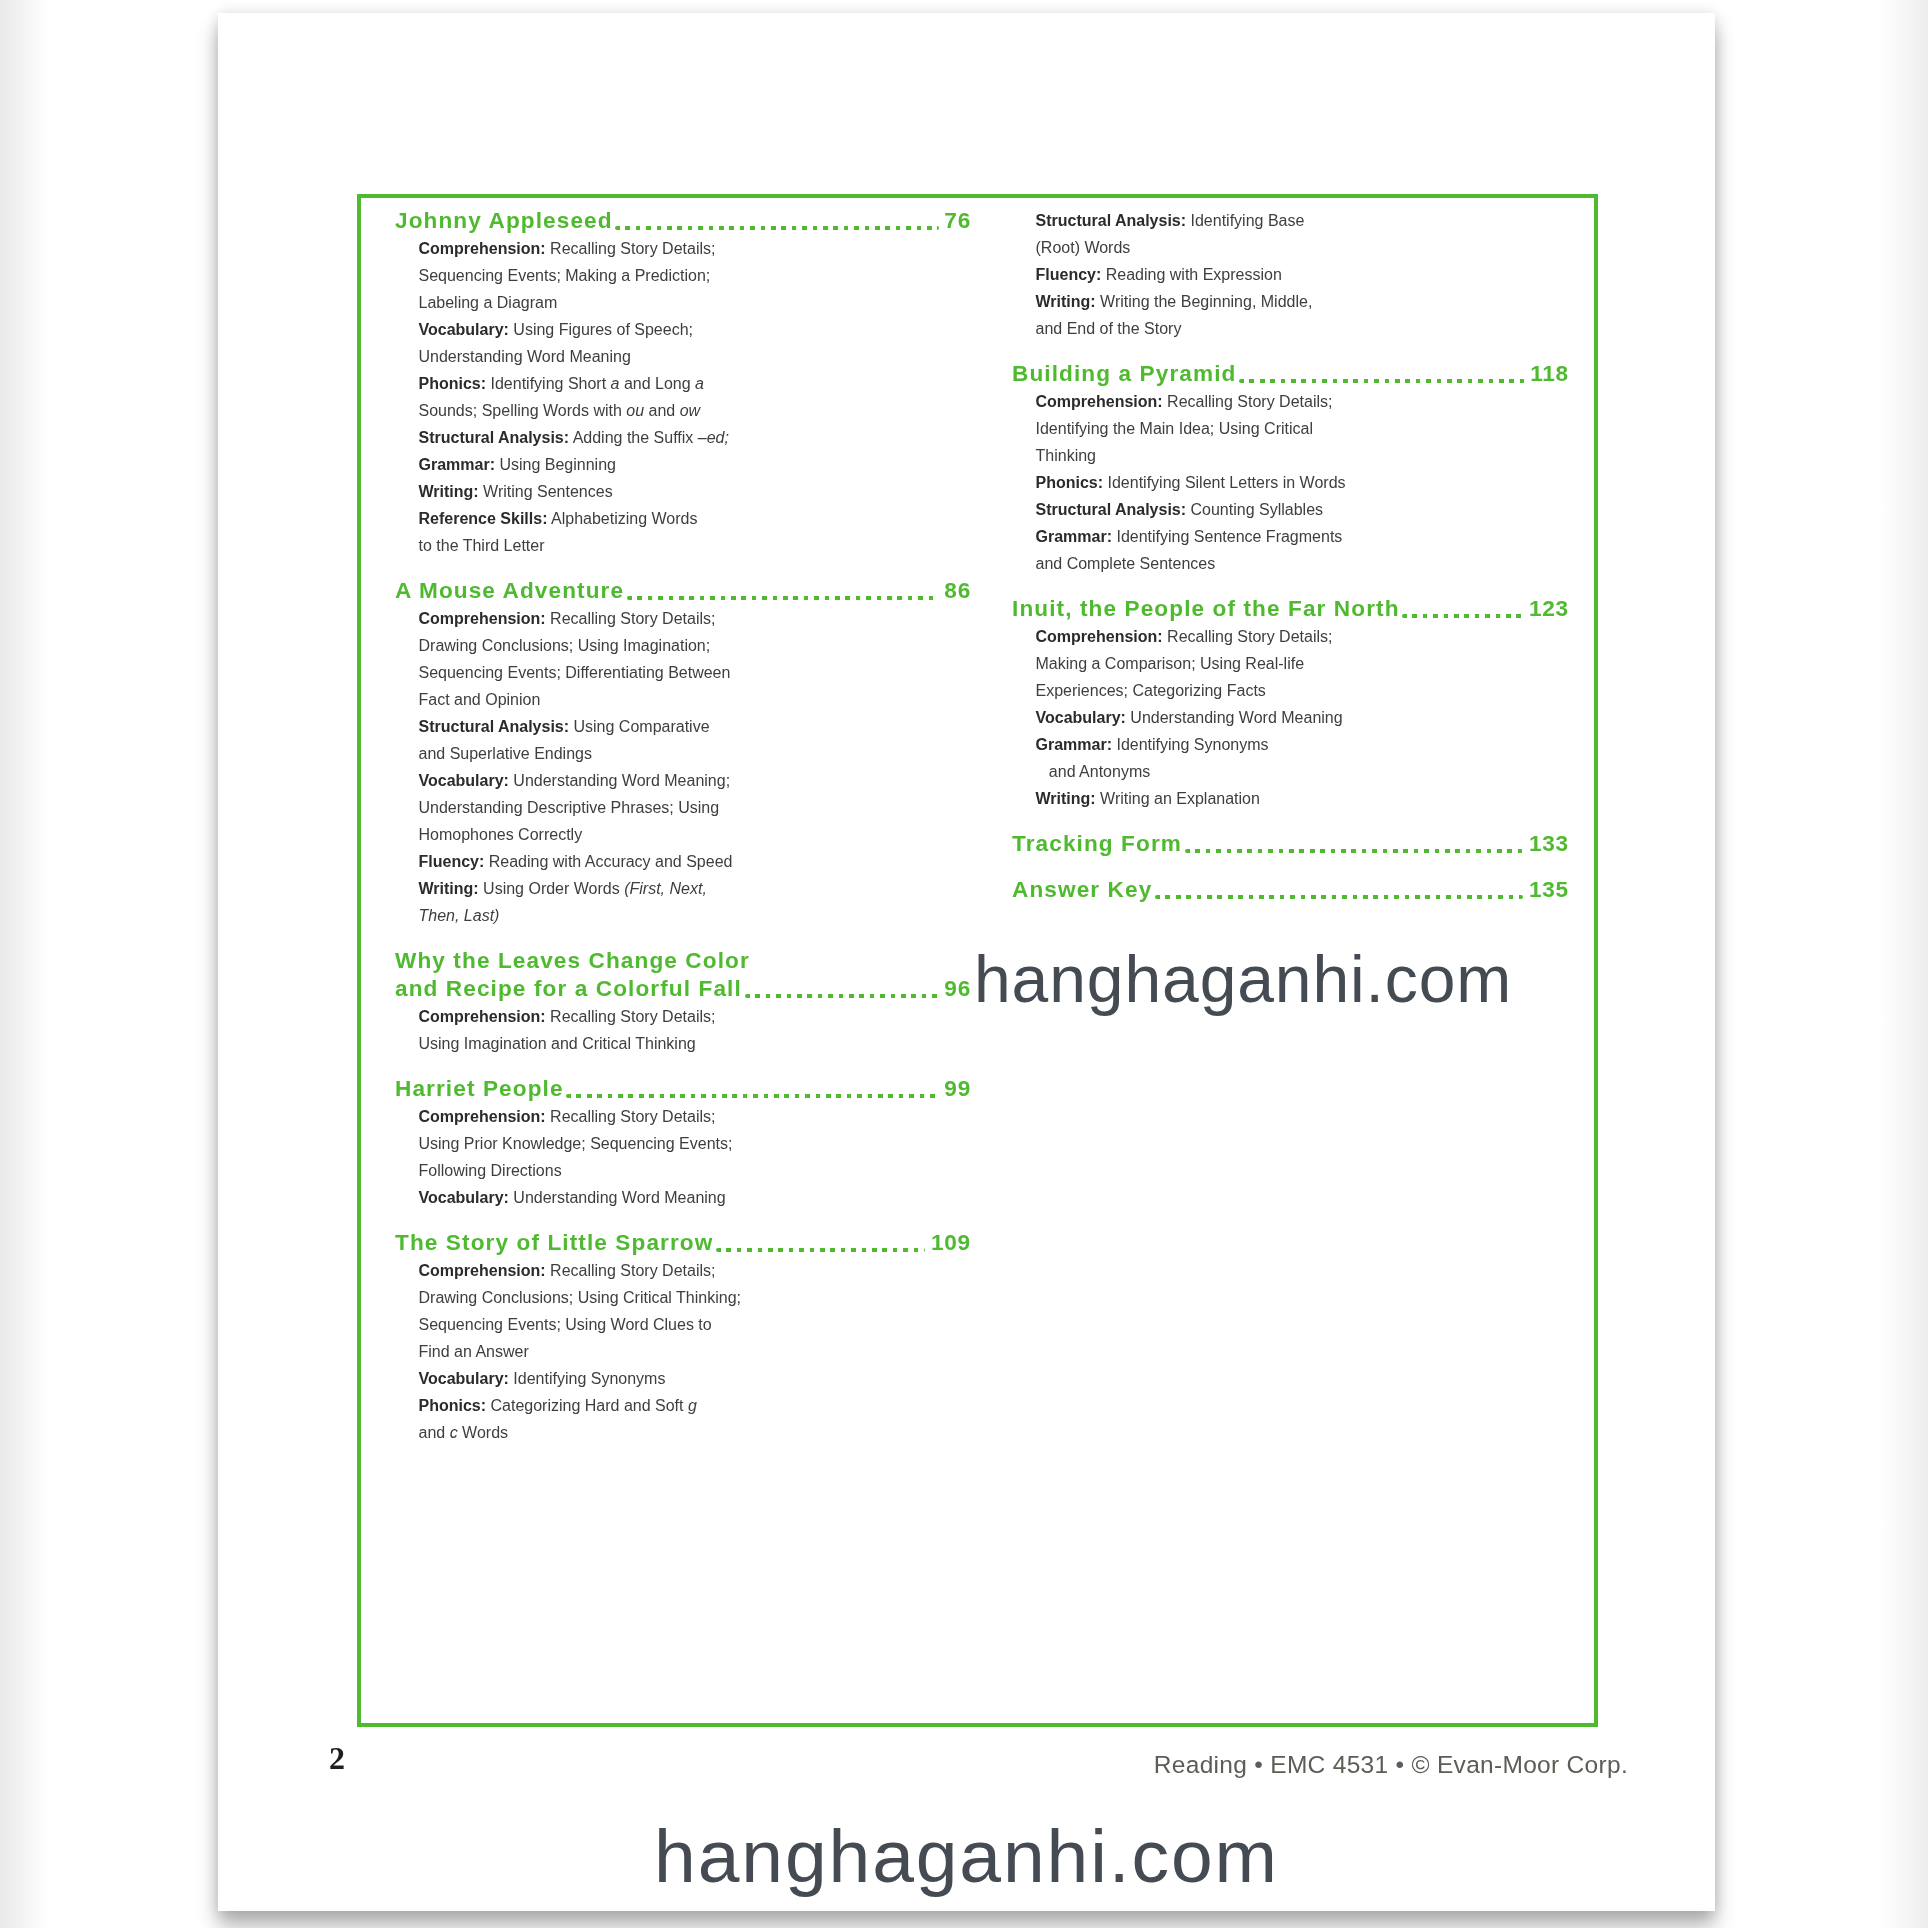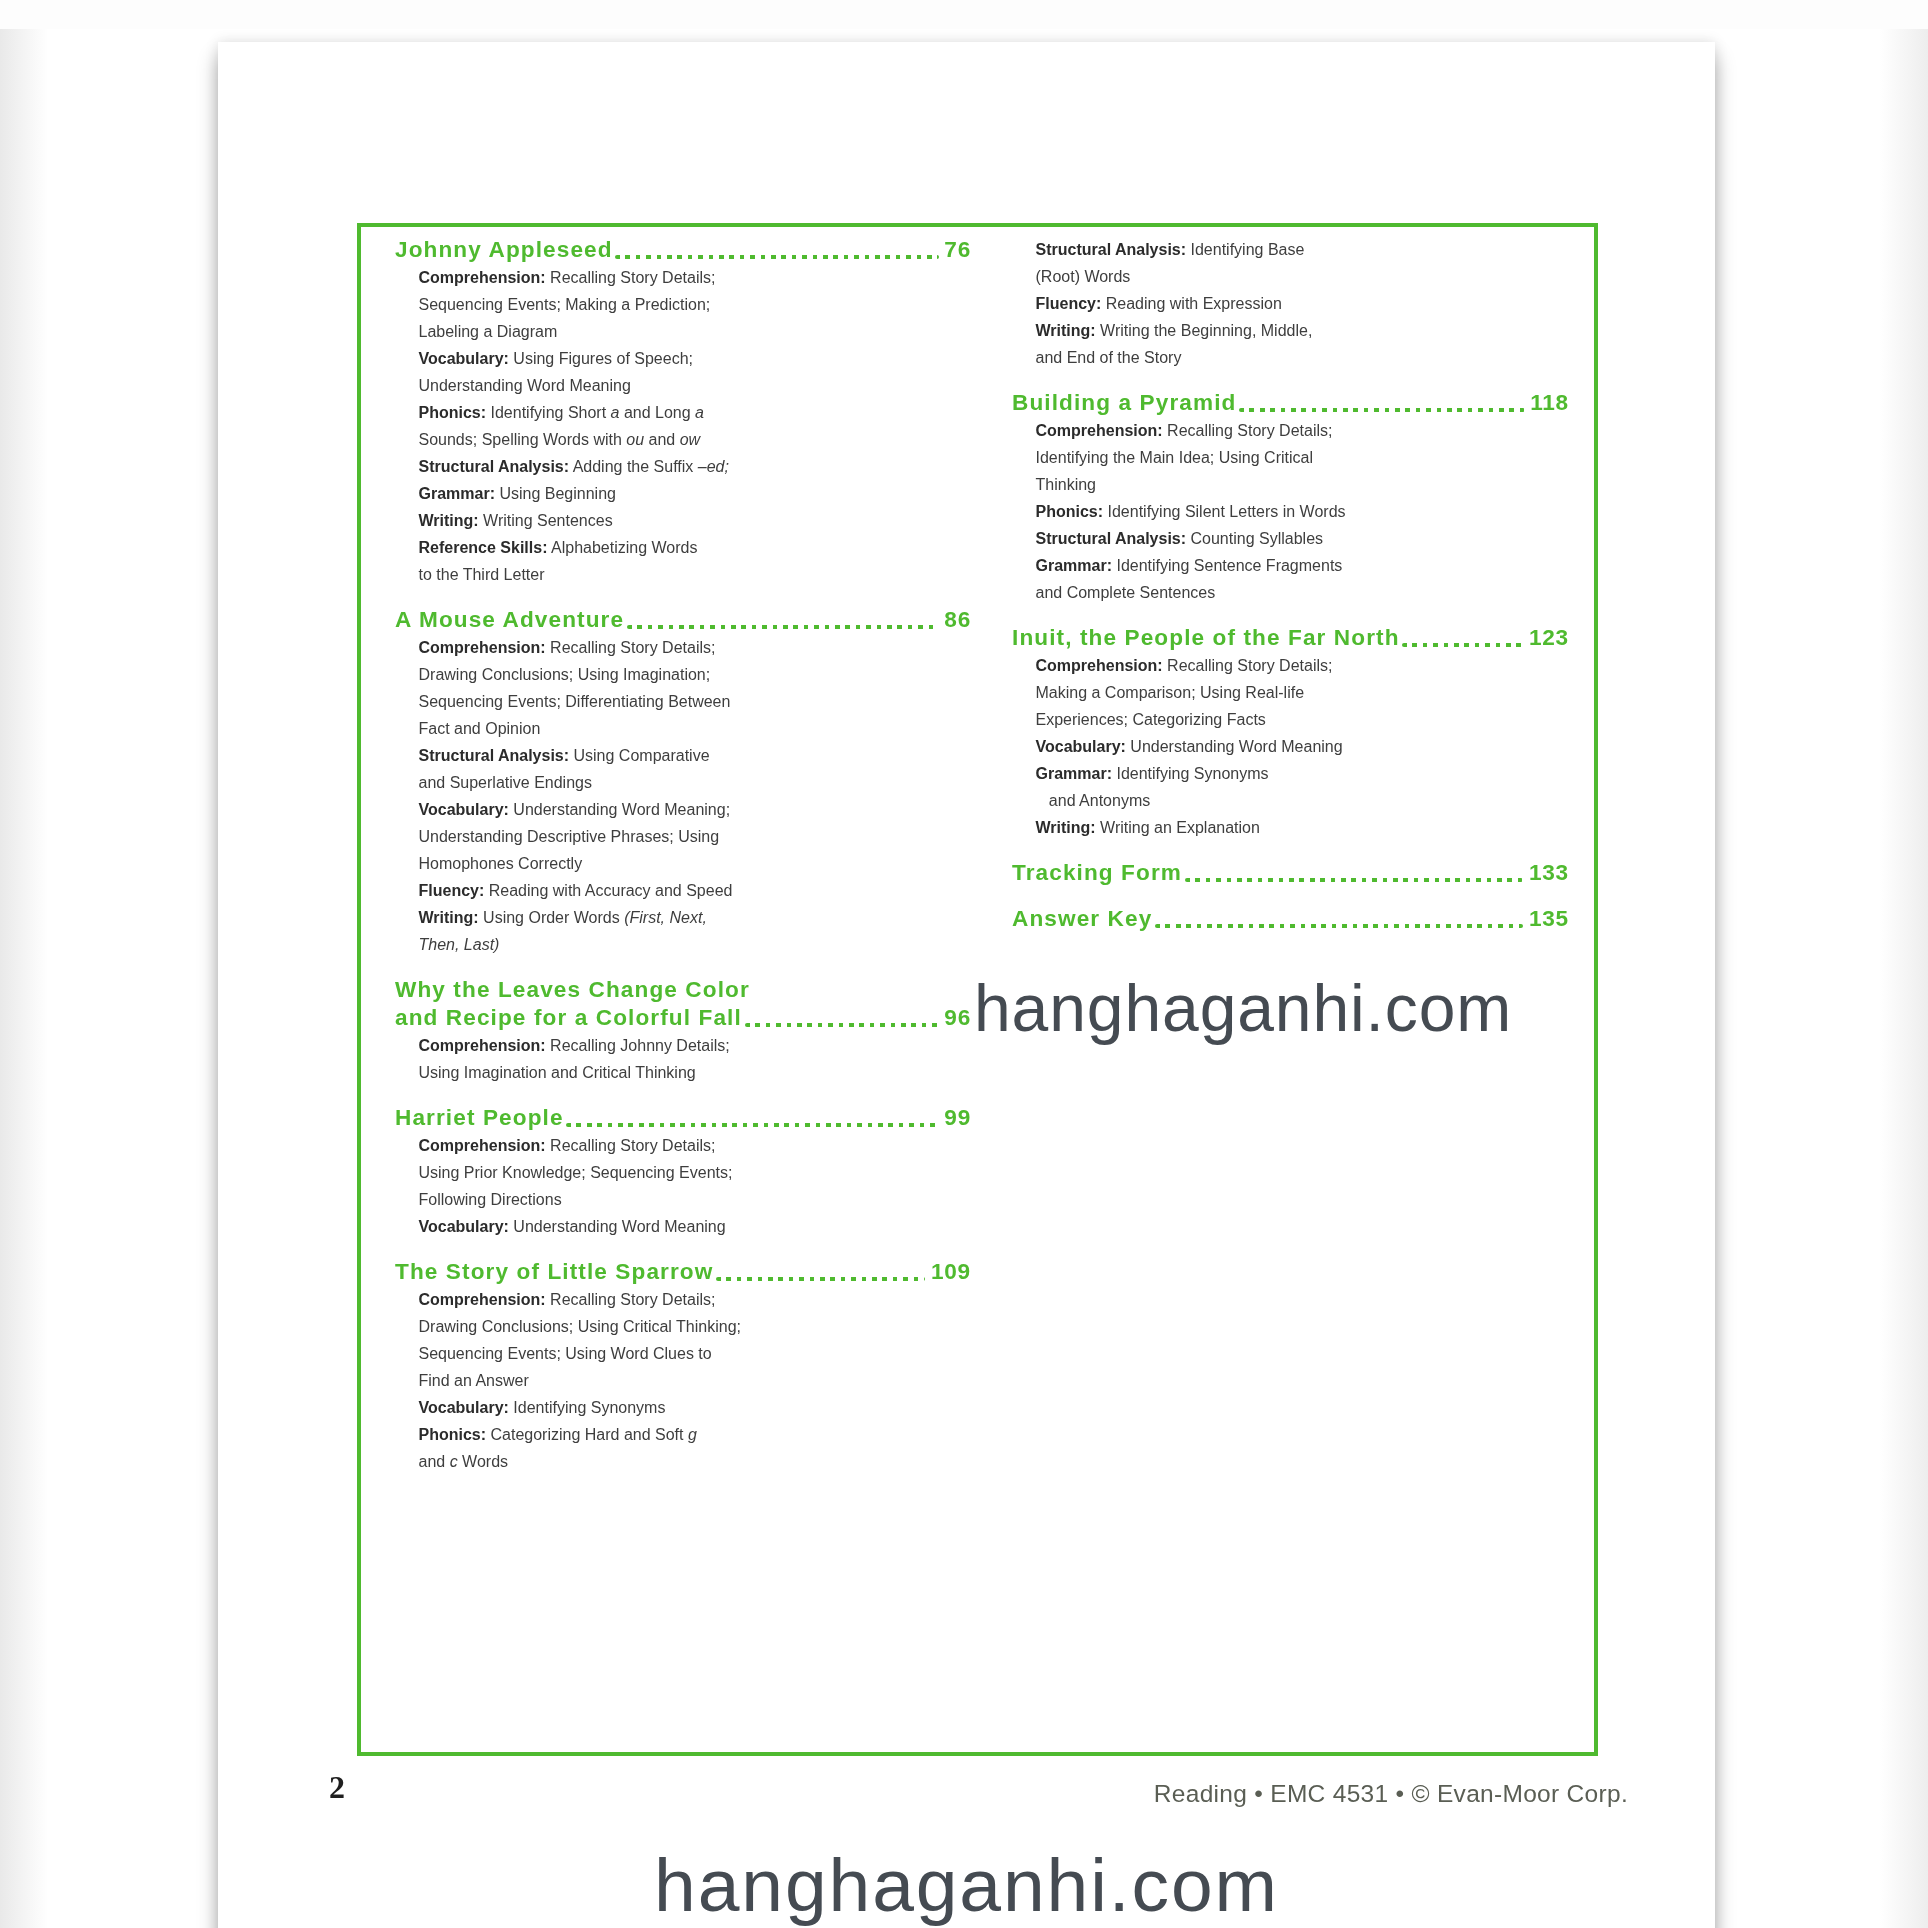--- a/index.html
+++ b/index.html
@@ -11,21 +11,20 @@
   *{margin:0;padding:0;box-sizing:border-box}
   html,body{width:1928px;height:1928px}
   body{
     position:relative;overflow:hidden;
     font-family:"Liberation Sans",sans-serif;
     background:#fdfdfd;
   }
   .canvas{
     position:absolute;inset:0;
     background:linear-gradient(90deg,#e9e9e9 0,#ffffff 2.5%,#ffffff 97.5%,#ededed 100%);
-    margin-top:29px;
   }
   .sheet{
     position:absolute;left:218px;top:13px;width:1497px;height:1898px;
     background:#ffffff;
     box-shadow:0 15px 19px rgba(0,0,0,.30),0 0 13px rgba(0,0,0,.12);
   }
   .frame{
     position:absolute;left:139px;top:181px;width:1241px;height:1533px;
     border:4.7px solid var(--green);
   }
@@ -114,21 +113,21 @@
         </div>
         <div class="section">
           <div class="hline">
             <span class="ttl">Why the Leaves Change Color</span>
           </div>
           <div class="hline">
             <span class="ttl">and Recipe for a Colorful Fall</span>
             <span class="dots"></span>
             <span class="pg">96</span>
           </div>
-          <div class="skill"><b class="lbl">Comprehension:</b><span class="txt"> Recalling Johnny Details;
+          <div class="skill"><b class="lbl">Comprehension:</b><span class="txt"> Recalling Story Details;
 Using Imagination and Critical Thinking</span></div>
         </div>
         <div class="section">
           <div class="hline">
             <span class="ttl">Harriet People</span>
             <span class="dots"></span>
             <span class="pg">99</span>
           </div>
           <div class="skill"><b class="lbl">Comprehension:</b><span class="txt"> Recalling Story Details;
 Using Prior Knowledge; Sequencing Events;

